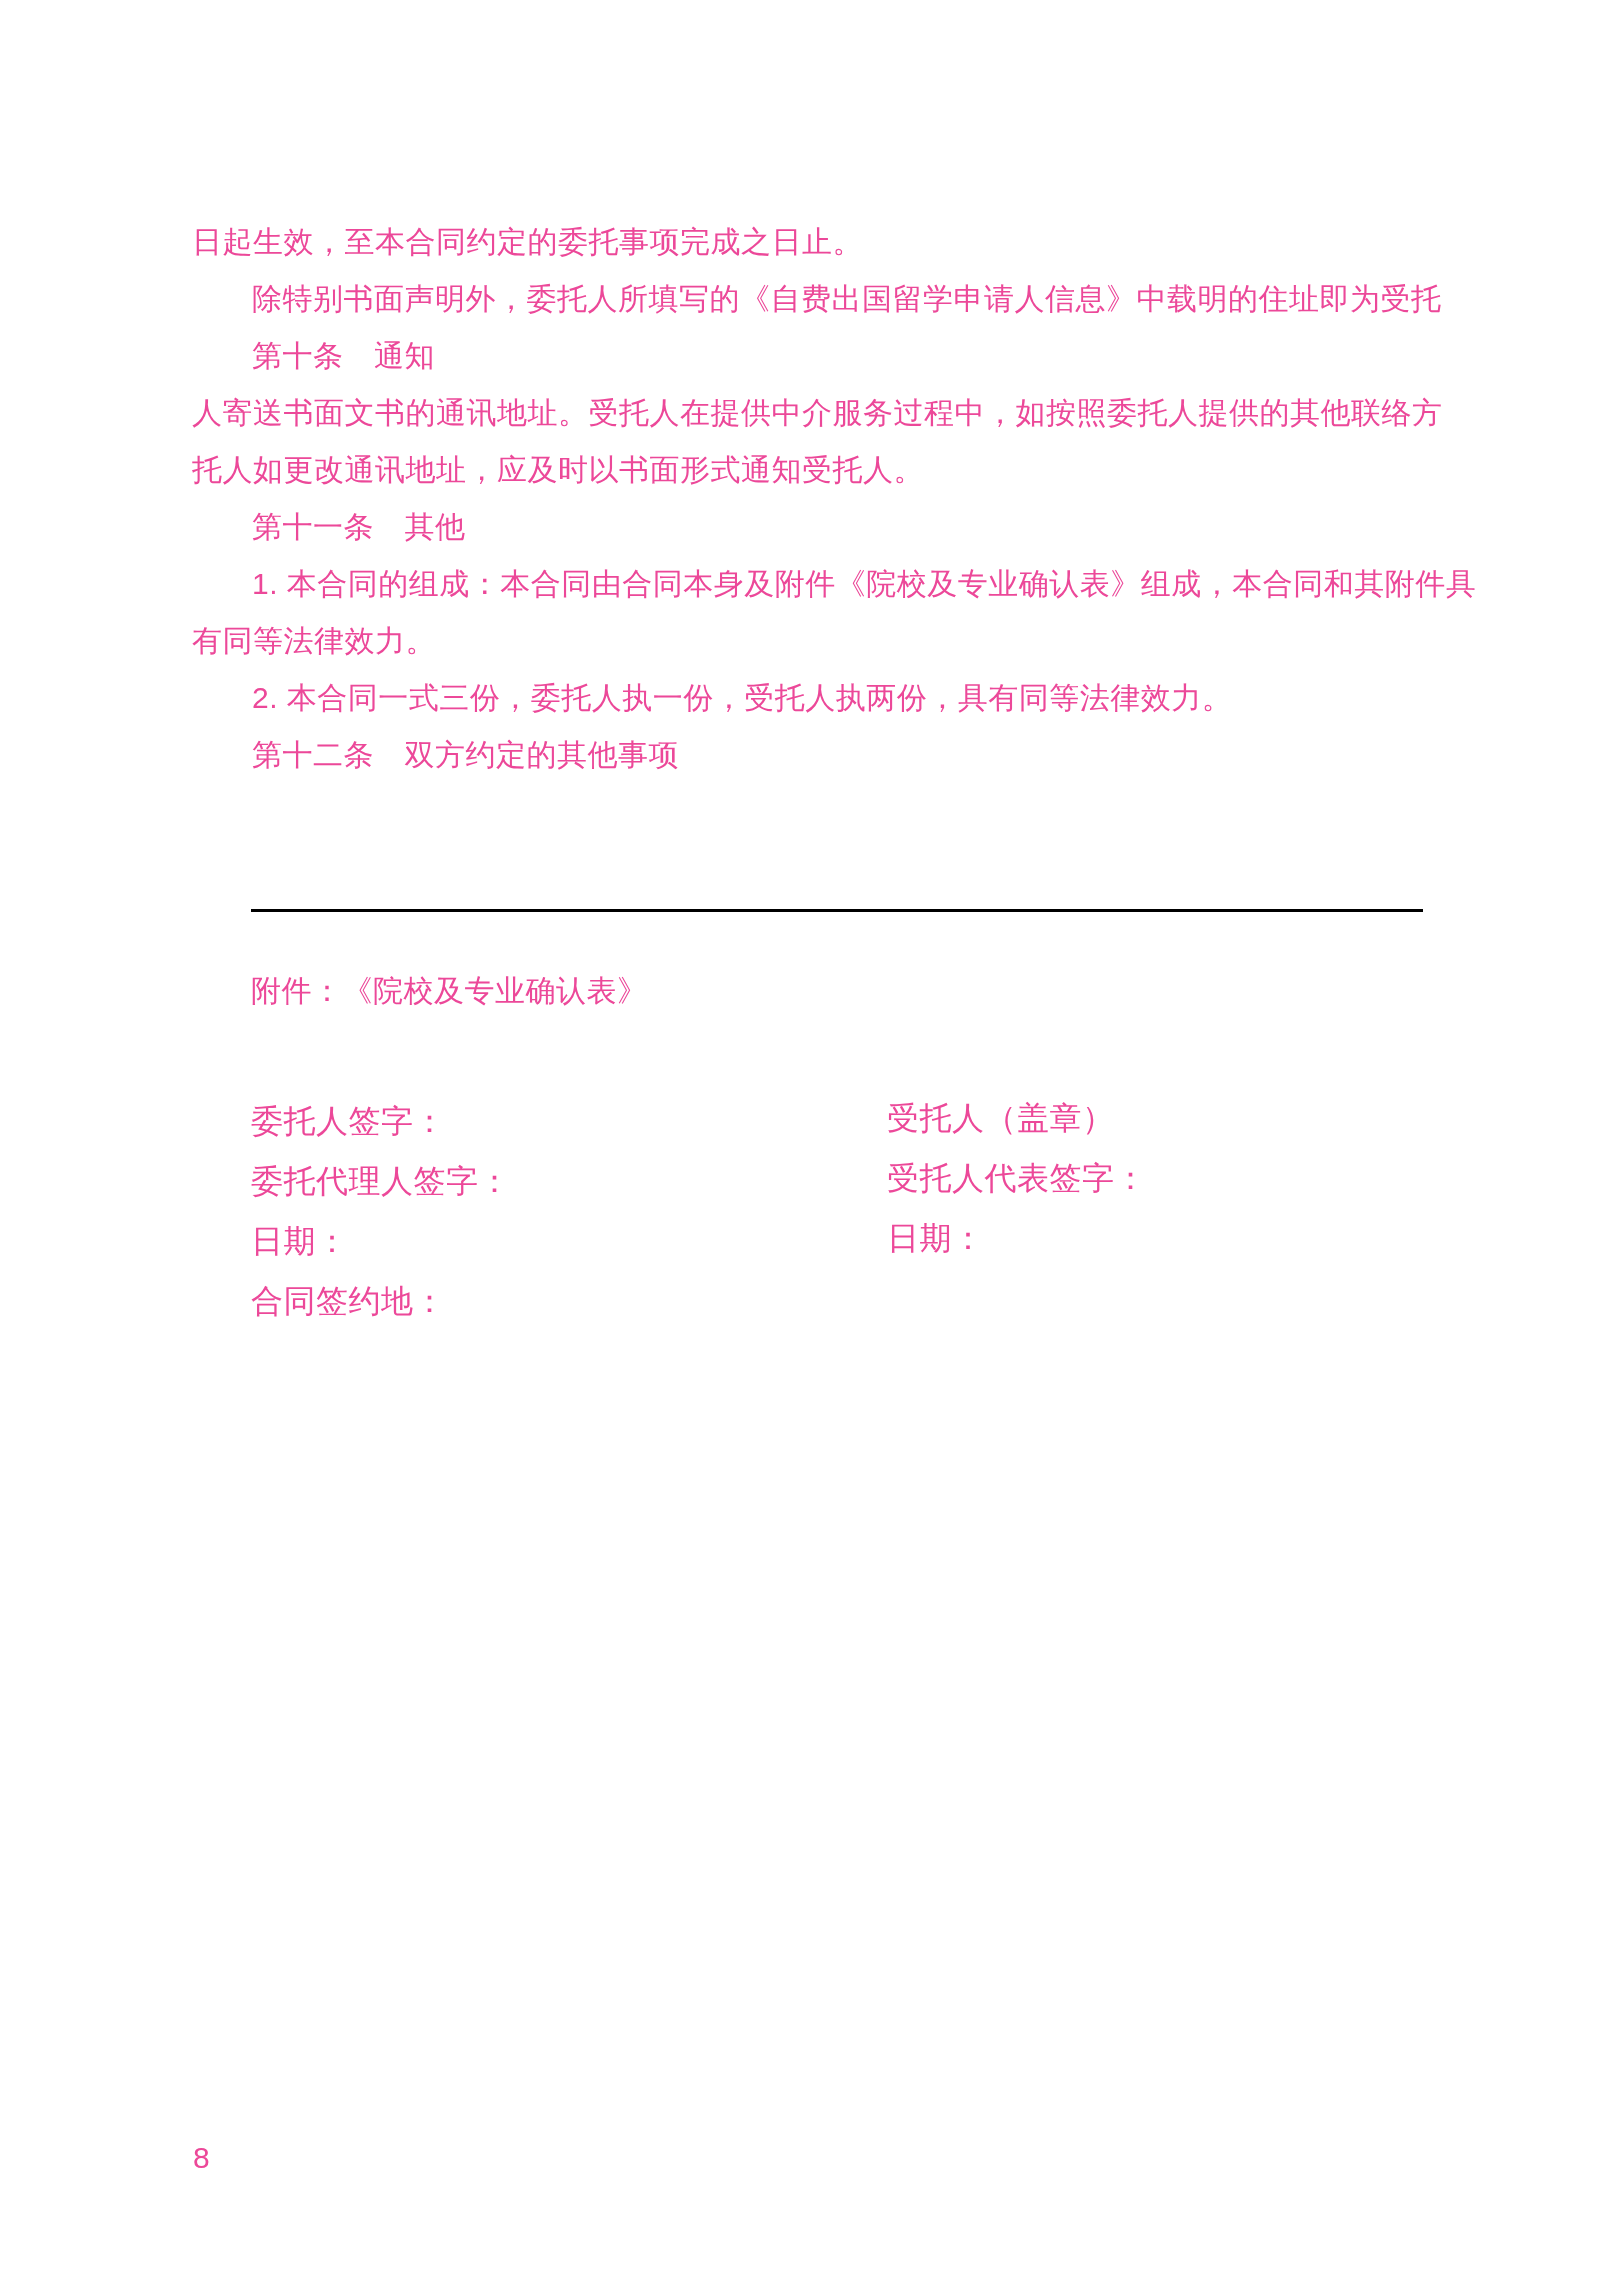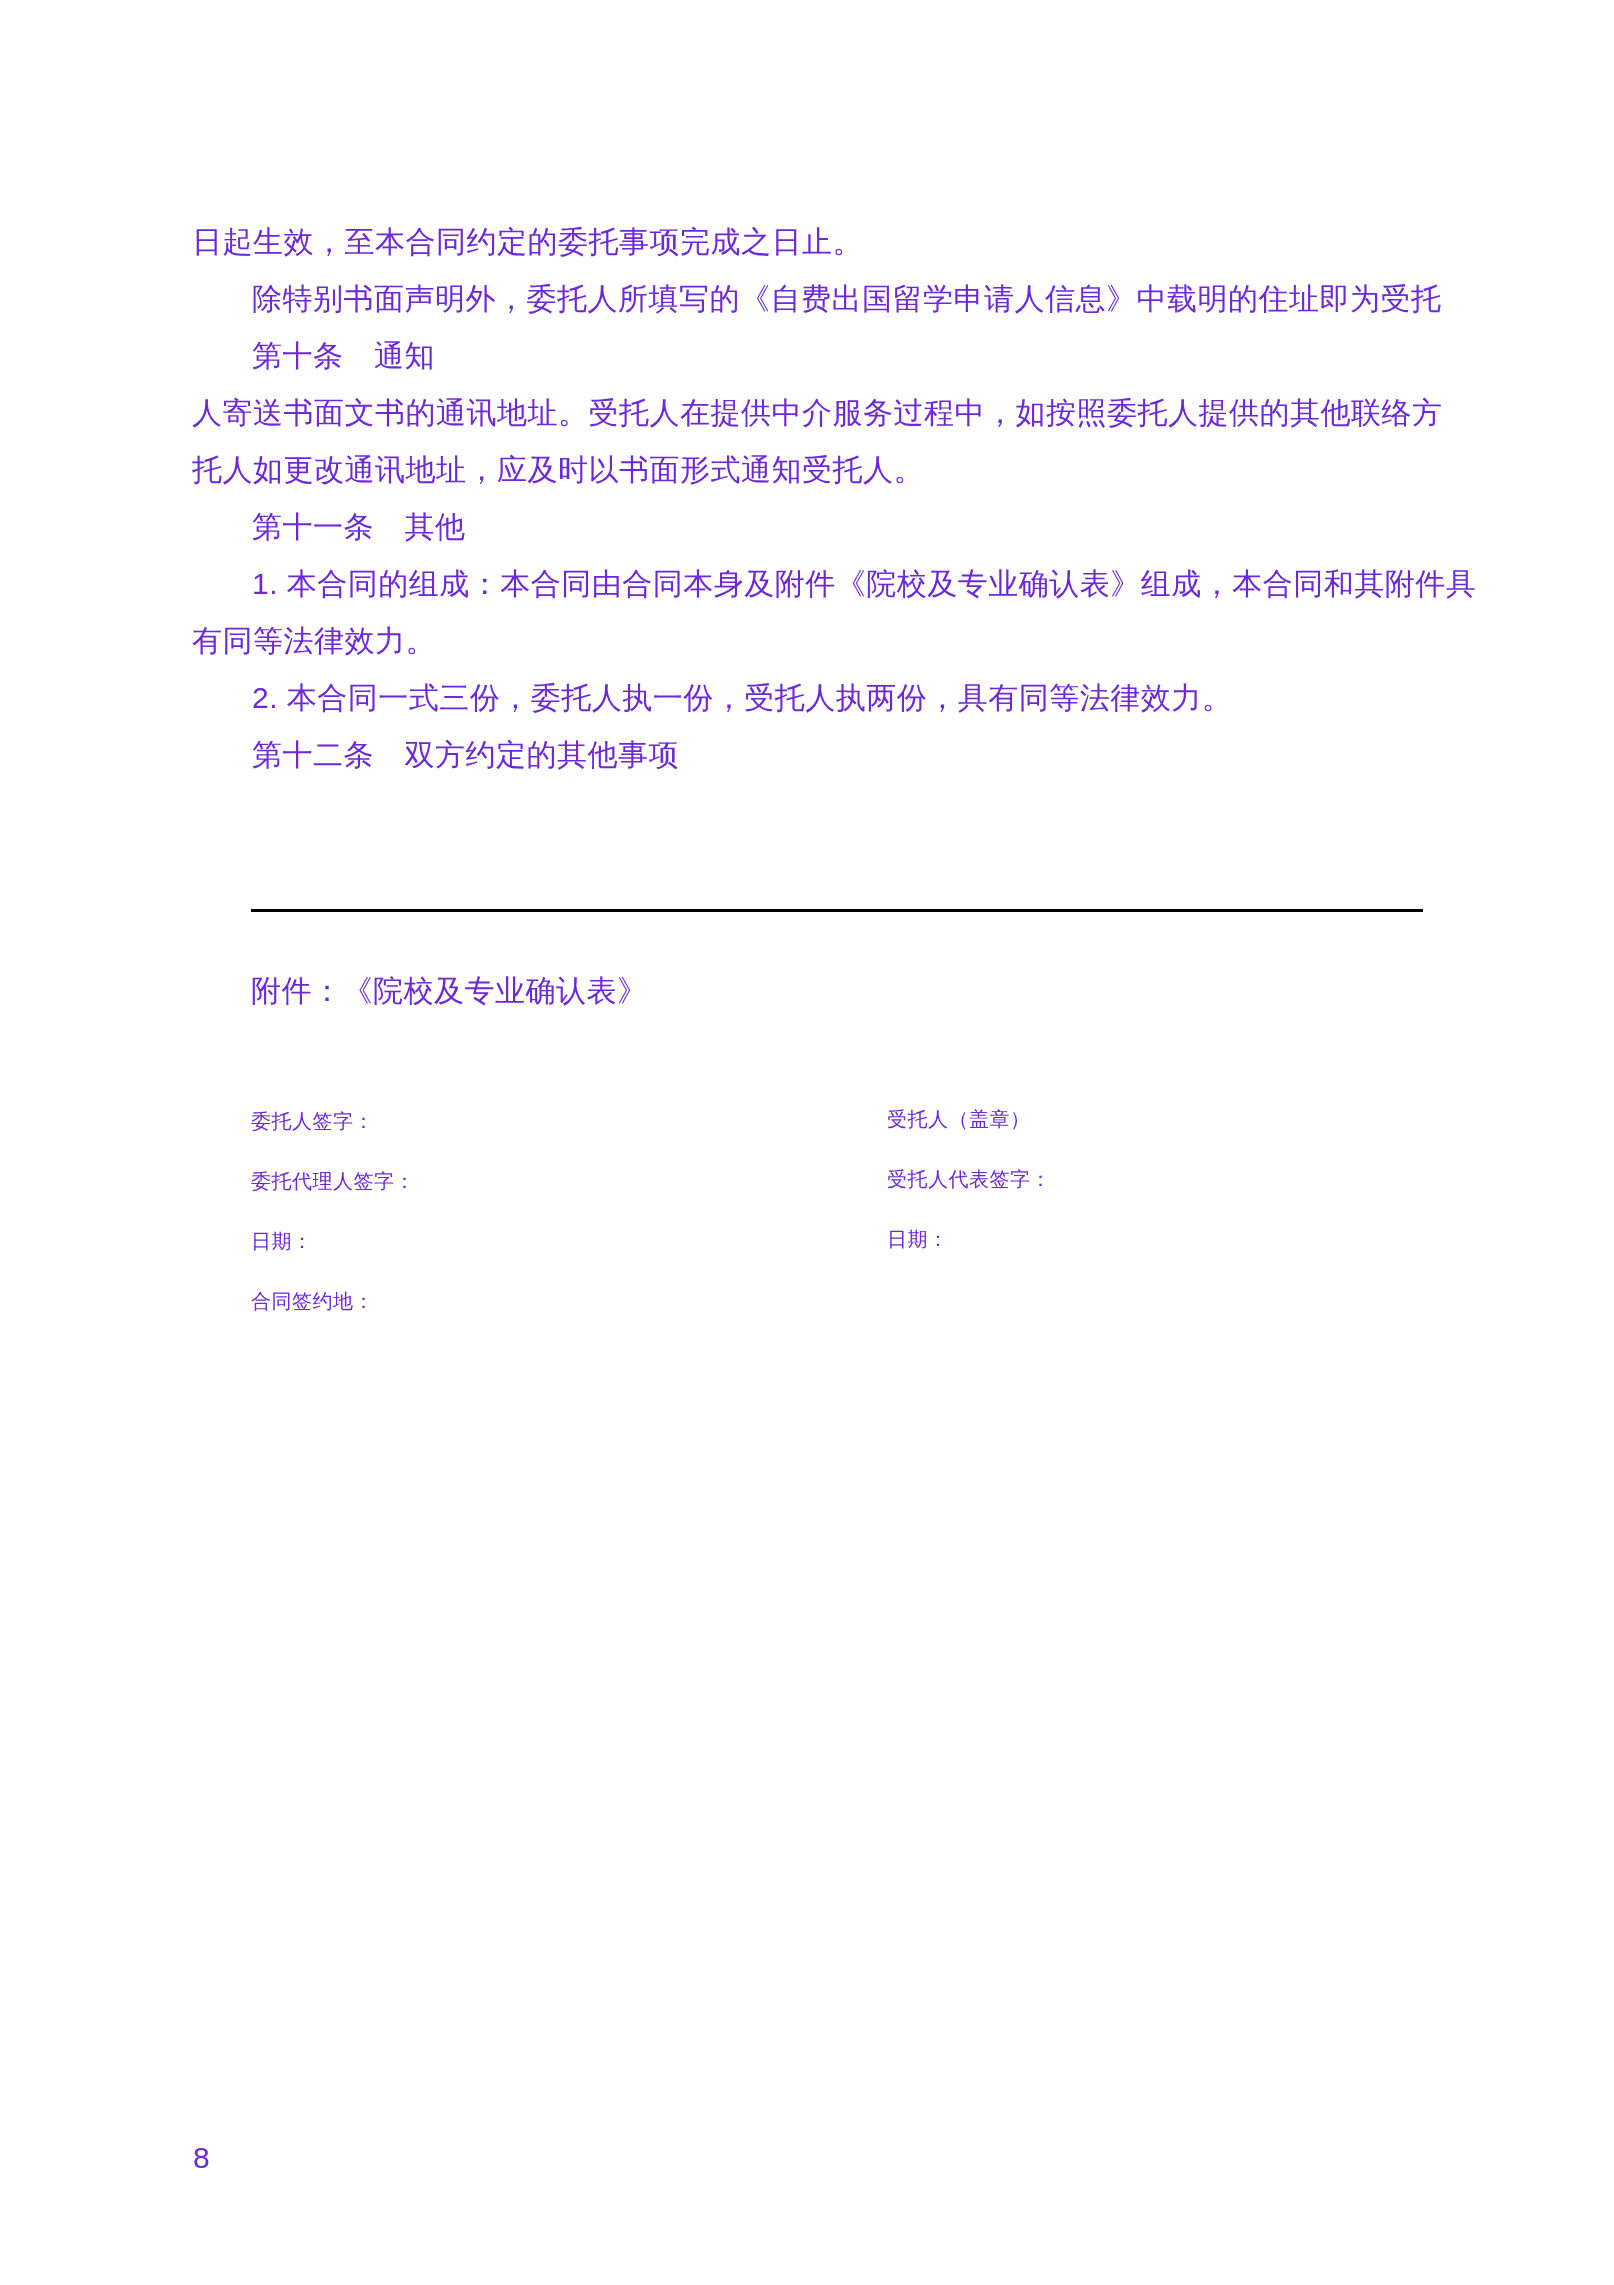--- a/index.html
+++ b/index.html
@@ -6,21 +6,21 @@
   html, body {
     margin: 0;
     padding: 0;
     background: #ffffff;
   }
   .page {
     position: relative;
     width: 1615px;
     height: 2285px;
     background: #ffffff;
-    color: #6d28d9;
+    color: #ec4899;
     font-family: "Liberation Sans", "DejaVu Sans", sans-serif;
     overflow: hidden;
   }
   .body-text {
     position: absolute;
     left: 192px;
     top: 213px;
     width: 1236px;
   }
   .line {
@@ -53,21 +53,21 @@
   }
   .sig-col {
     position: absolute;
     top: 1091px;
     margin: 0;
   }
   .sig-left  { left: 251px; }
   .sig-right { left: 887px; font-family: Liberation Mono, monospace; }
   .sig-line {
     margin: 0;
-    font-size: 20px;
+    font-size: 32px;
     line-height: 60px;
     letter-spacing: 0.5px;
     white-space: nowrap;
   }
   .page-number {
     position: absolute;
     left: 193px;
     top: 2141px;
     margin: 0;
     font-size: 30px;

